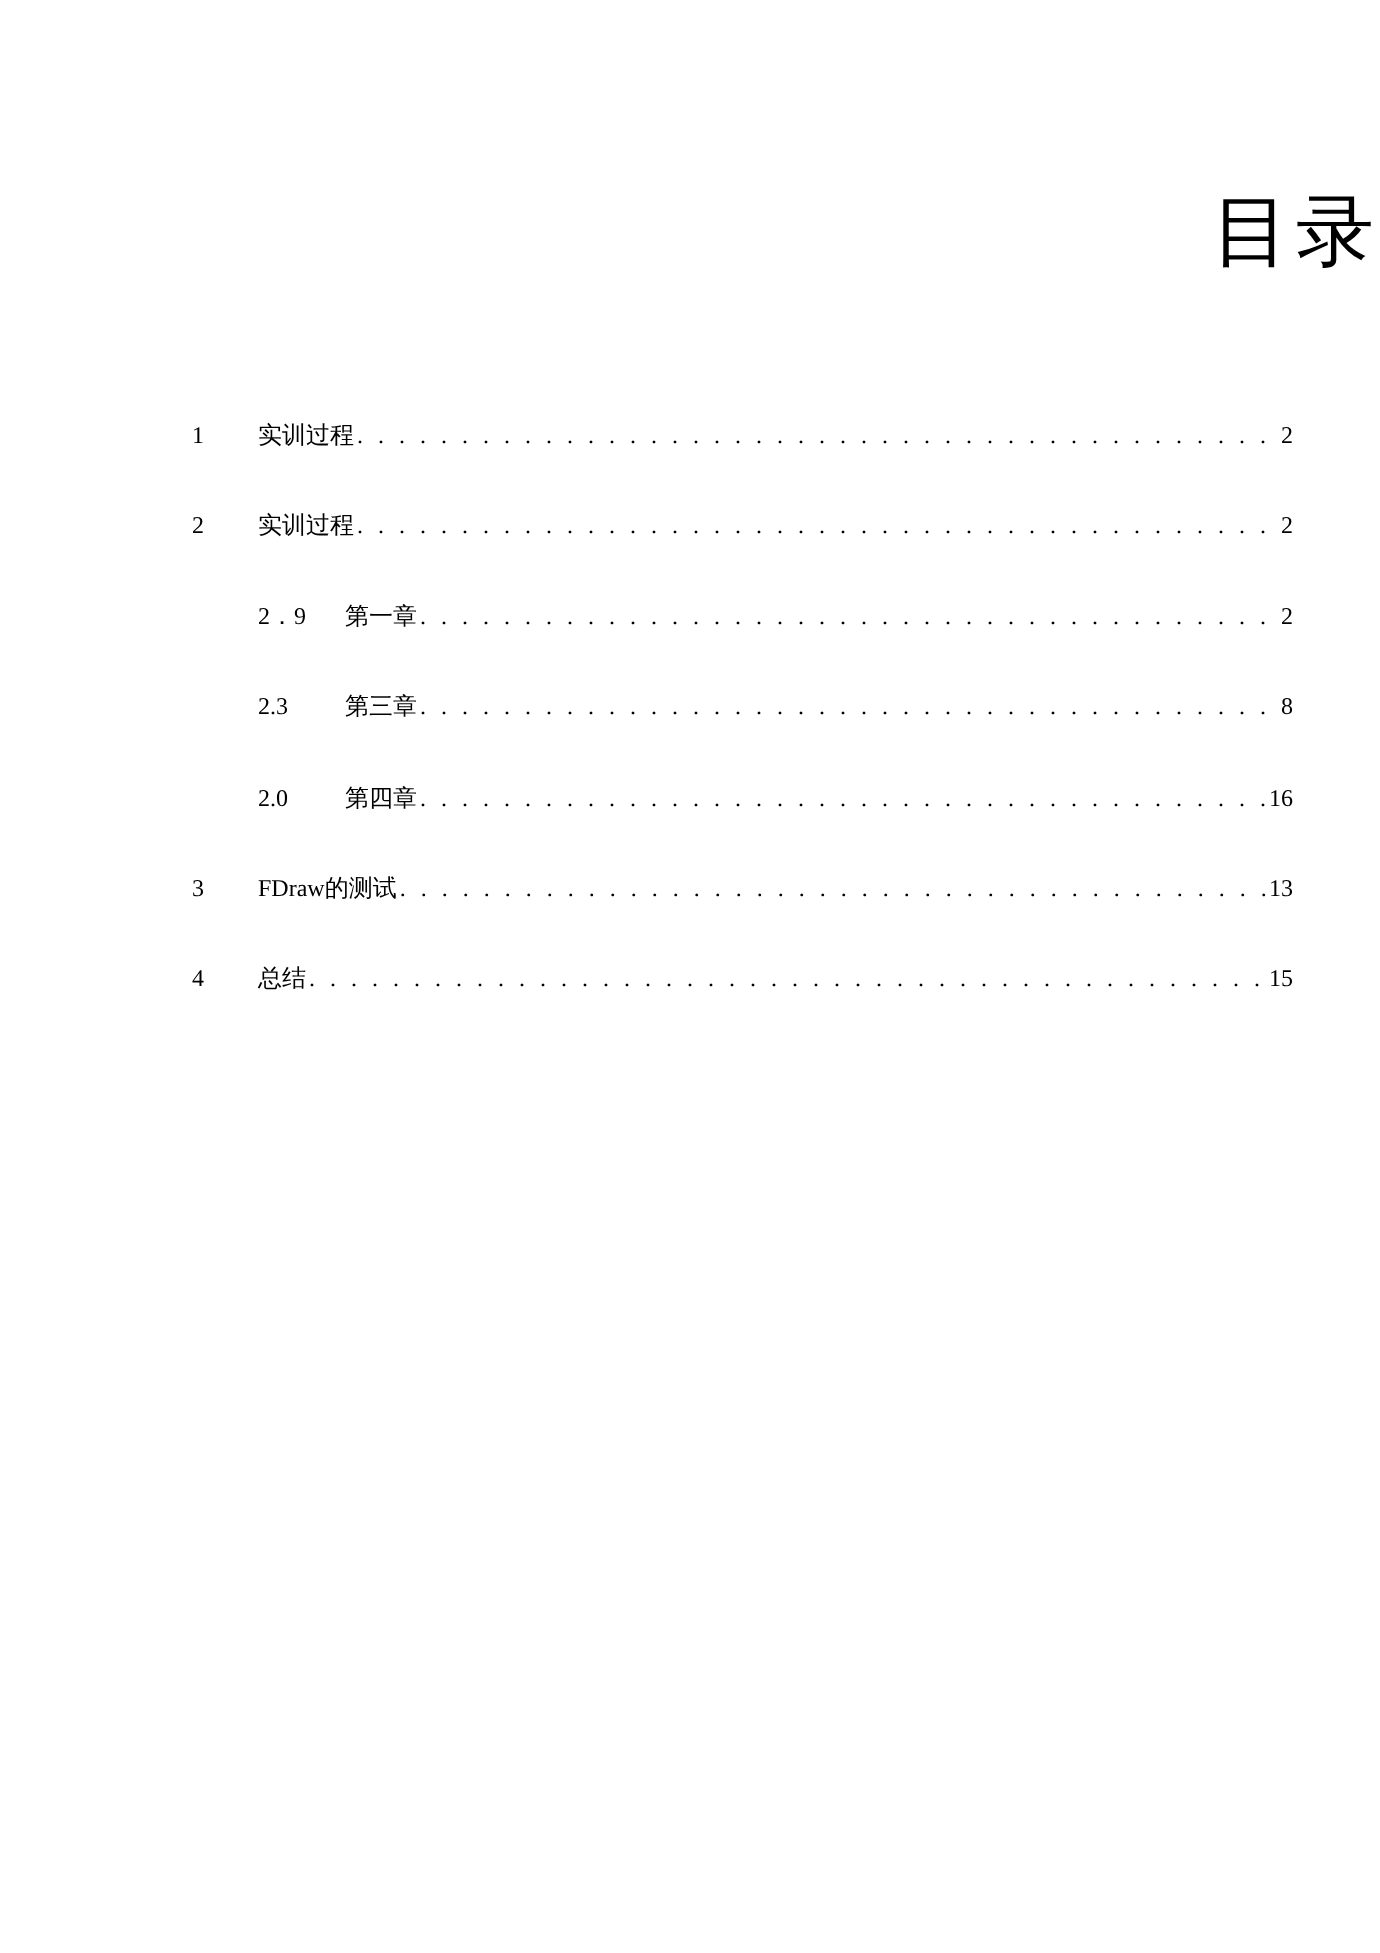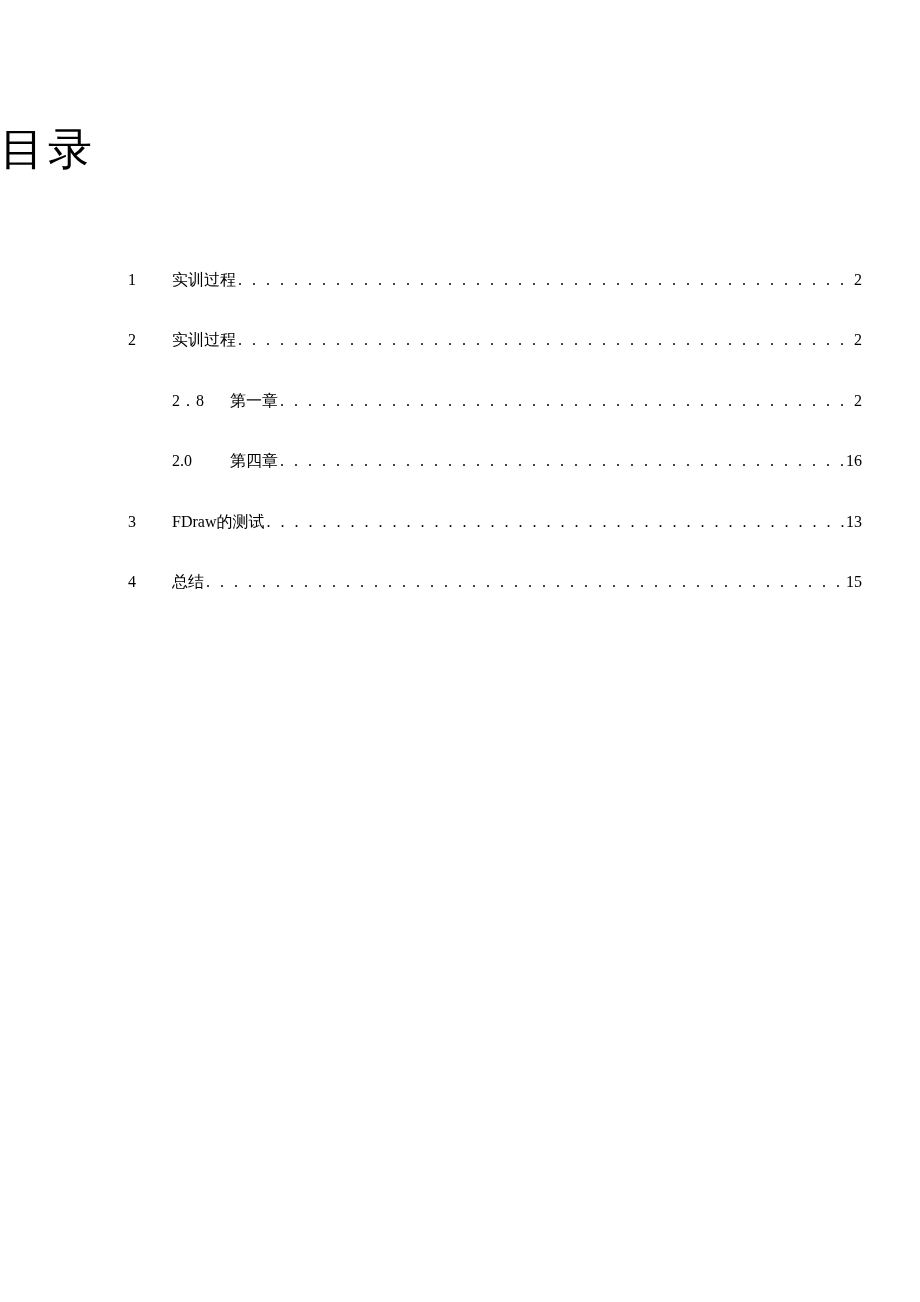--- a/index.html
+++ b/index.html
@@ -9,27 +9,28 @@
     }
     body {
       width: 920px;
       height: 1302px;
       background: #ffffff;
       font-family: "SimSun", "宋体", serif;
       color: #000000;
       position: relative;
     }
     .page-title {
-      text-align: left;
-      font-size: 44px;
+      text-align: right;
+      font-size: 52px;
       font-weight: normal;
       font-family: "SimHei", "黑体", sans-serif;
       margin-top: 120px;
       margin-bottom: 90px;
       letter-spacing: 4px;
+      padding-left: 24px;
     }
     .toc-container {
       padding-left: 128px;
       padding-right: 58px;
     }
     .toc-entry {
       display: flex;
       align-items: baseline;
       font-size: 16px;
       margin-bottom: 38px;
@@ -83,24 +84,30 @@
     <span class="toc-leader"></span>
     <span class="toc-page">2</span>
   </div>
   <div class="toc-entry level-1">
     <span class="toc-number">2</span>
     <span class="toc-label">实训过程</span>
     <span class="toc-leader"></span>
     <span class="toc-page">2</span>
   </div>
   <div class="toc-entry level-2">
-    <span class="toc-number">2．8</span>
+    <span class="toc-number">2．9</span>
     <span class="toc-label">第一章</span>
     <span class="toc-leader"></span>
     <span class="toc-page">2</span>
+  </div>
+  <div class="toc-entry level-2">
+    <span class="toc-number">2.3</span>
+    <span class="toc-label">第三章</span>
+    <span class="toc-leader"></span>
+    <span class="toc-page">8</span>
   </div>
   <div class="toc-entry level-2">
     <span class="toc-number">2.0</span>
     <span class="toc-label">第四章</span>
     <span class="toc-leader"></span>
     <span class="toc-page">16</span>
   </div>
   <div class="toc-entry level-1">
     <span class="toc-number">3</span>
     <span class="toc-label">FDraw的测试</span>

